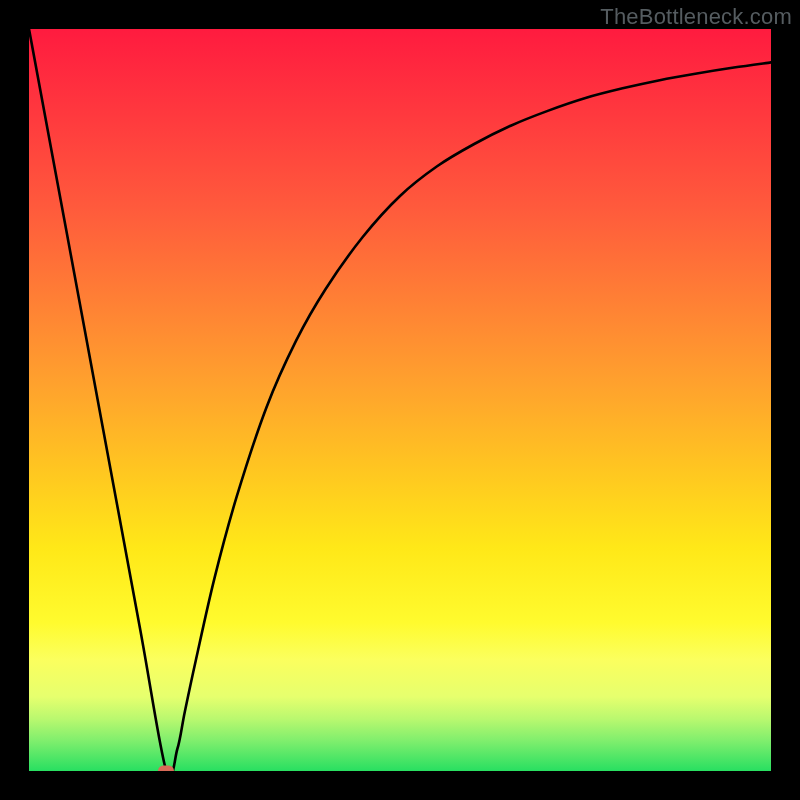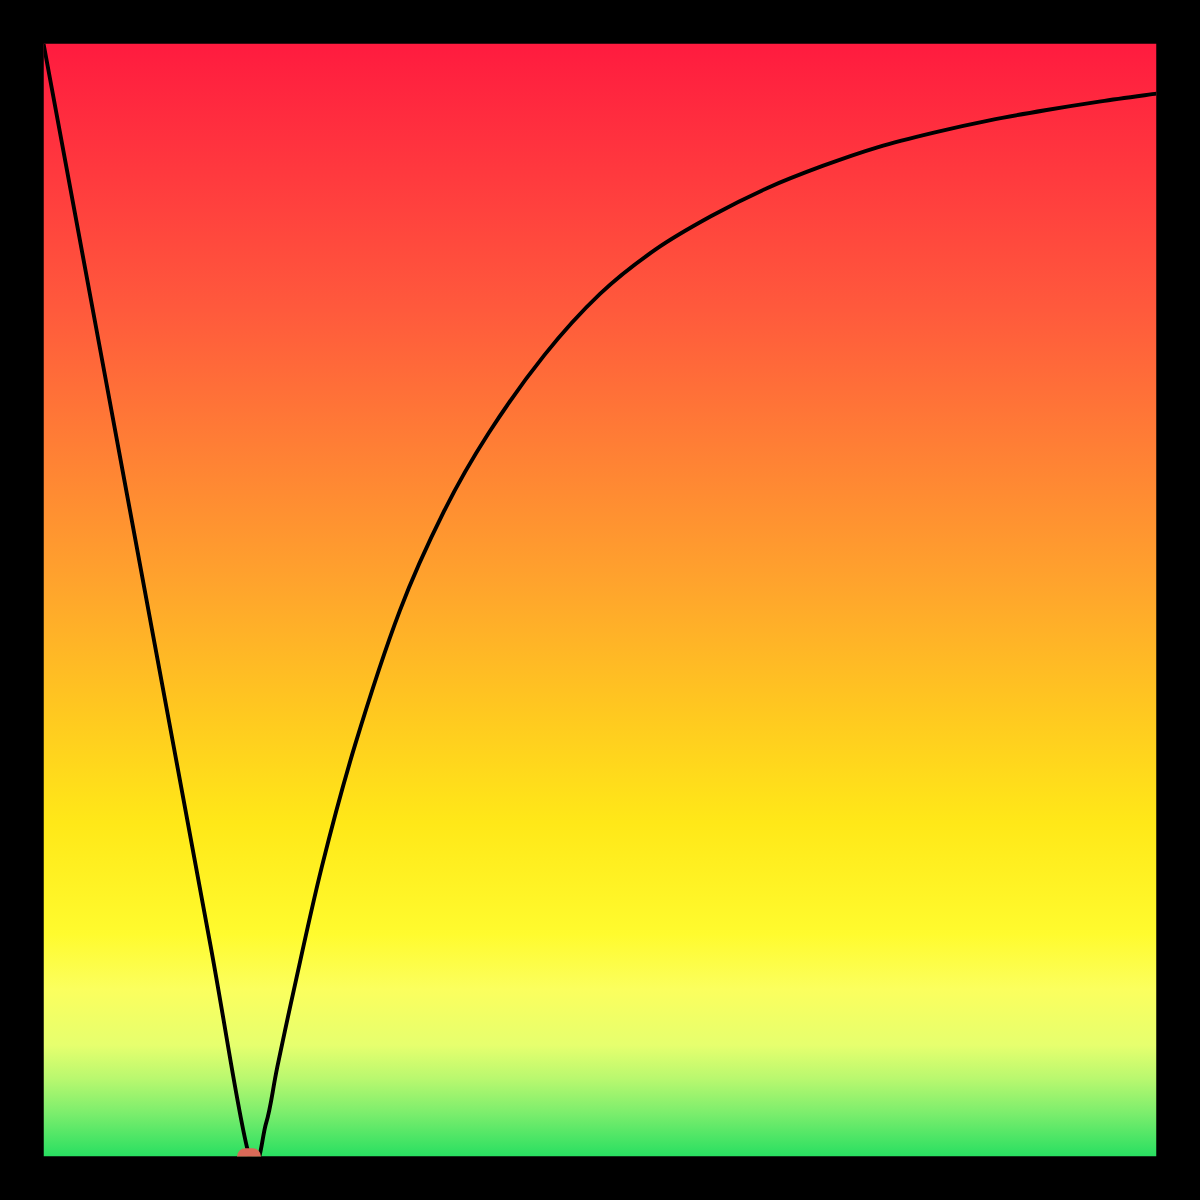--- a/index.html
+++ b/index.html
@@ -76,13 +76,14 @@
   <div class="plot-area">
     <div class="gradient-bg"></div>
 
     <svg class="curve" viewBox="0 0 742 742" preserveAspectRatio="none">
       <path id="curve-path" fill="none" stroke="#000" stroke-width="2.6" stroke-linecap="round" stroke-linejoin="round" d="M 0.00 0.00 C 6.18 33.39, 24.73 133.56, 37.10 200.34 C 49.47 267.12, 61.83 333.90, 74.20 400.68 C 86.57 467.46, 100.79 544.13, 111.30 601.02 C 121.81 657.91, 131.09 722.21, 137.27 742.00 C 143.45 761.79, 145.31 729.63, 148.40 719.74 C 151.49 709.85, 152.73 697.48, 155.82 682.64 C 158.91 667.80, 162.00 652.96, 166.95 630.70 C 171.90 608.44, 178.70 576.29, 185.50 549.08 C 192.30 521.87, 199.10 495.90, 207.76 467.46 C 216.42 439.02, 227.55 404.39, 237.44 378.42 C 247.33 352.45, 257.23 331.43, 267.12 311.64 C 277.01 291.85, 285.67 277.01, 296.80 259.70 C 307.93 242.39, 321.53 223.22, 333.90 207.76 C 346.27 192.30, 358.63 178.70, 371.00 166.95 C 383.37 155.20, 395.73 145.93, 408.10 137.27 C 420.47 128.61, 432.83 121.81, 445.20 115.01 C 457.57 108.21, 469.93 102.03, 482.30 96.46 C 494.67 90.90, 507.03 86.20, 519.40 81.62 C 531.77 77.04, 544.13 72.72, 556.50 69.01 C 568.87 65.30, 581.23 62.33, 593.60 59.36 C 605.97 56.39, 618.33 53.67, 630.70 51.20 C 643.07 48.72, 655.43 46.62, 667.80 44.52 C 680.17 42.42, 692.53 40.44, 704.90 38.58 C 717.27 36.73, 735.82 34.26, 742.00 33.39"></path>
     </svg>
 
     <div class="marker" id="min-marker" style="left: 137.27px; top: 742px; background: rgb(217, 106, 88);"></div>
   </div>
 
+  <div class="watermark">TheBottleneck.com</div>
 </div>
 
 </body></html>

